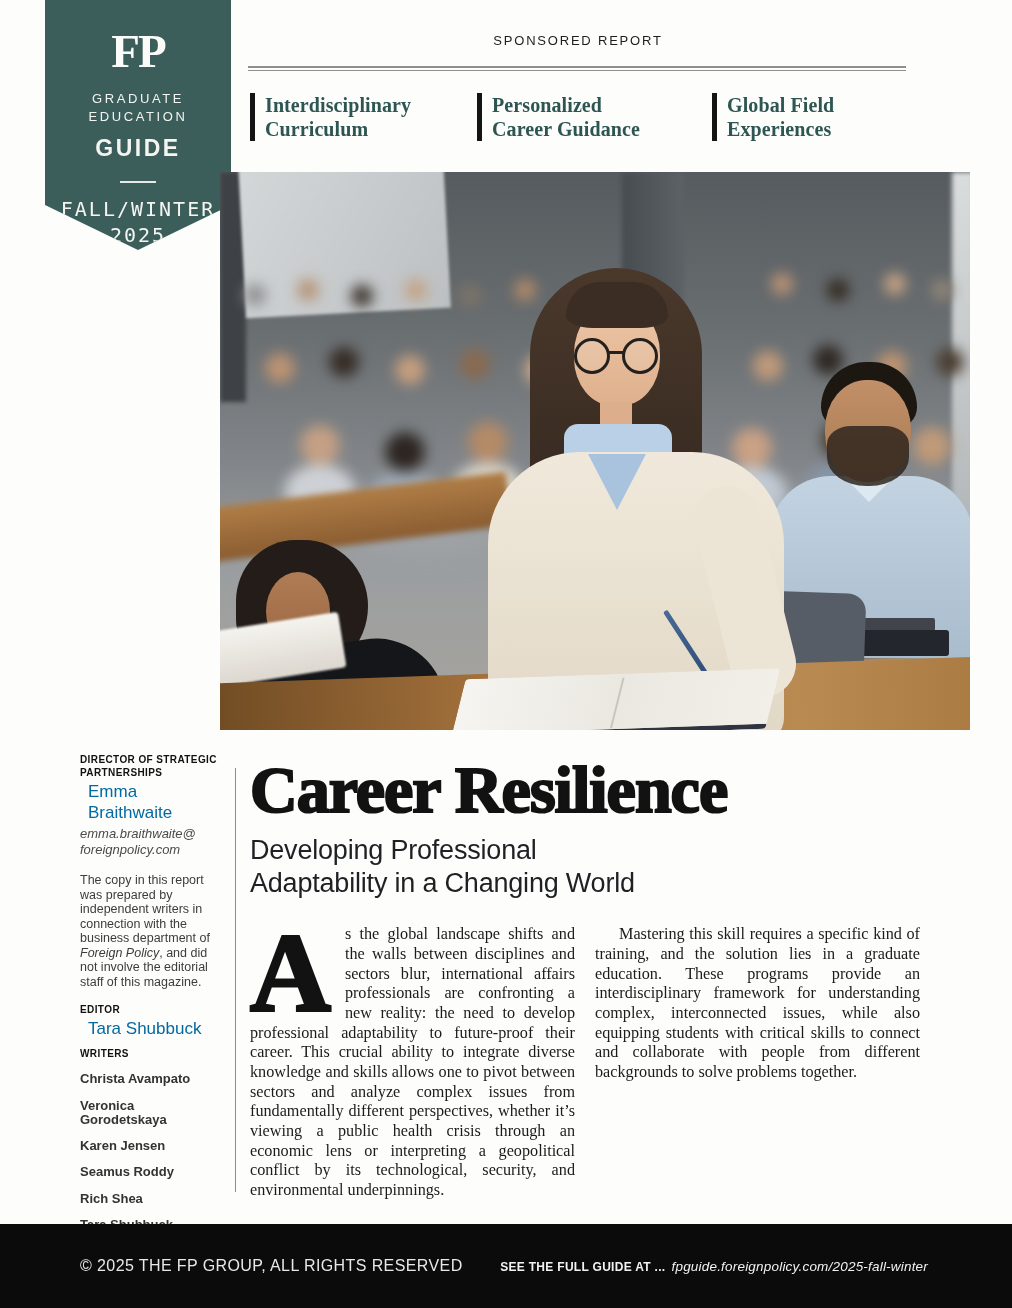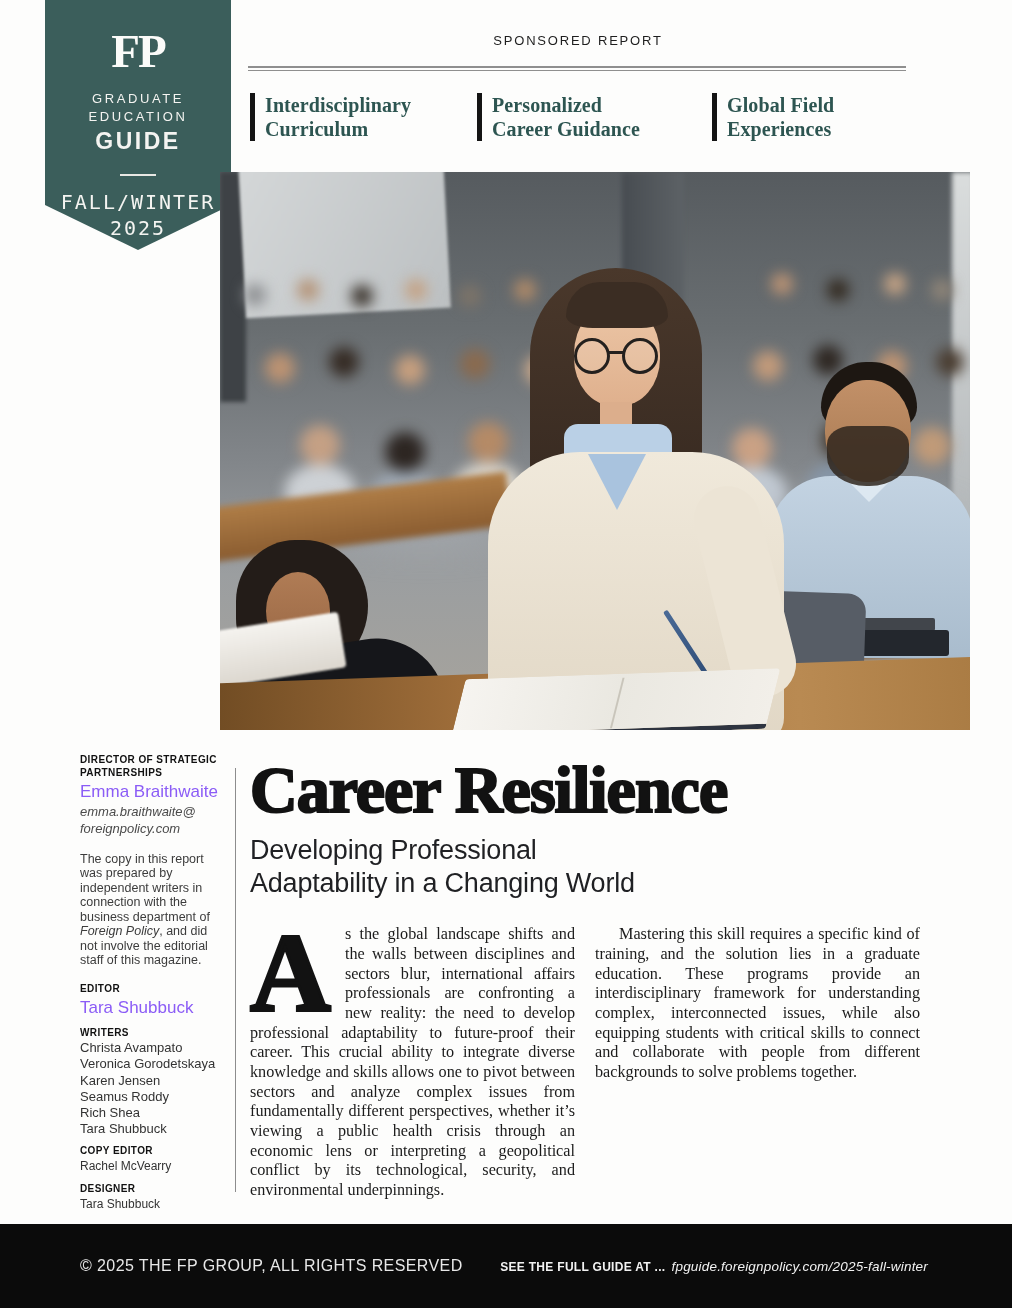--- a/index.html
+++ b/index.html
@@ -17,21 +17,21 @@
     background:#3b5e5b;
     clip-path:polygon(0 0, 100% 0, 100% 82%, 50% 100%, 0 82%);
     color:#f4f4f1; text-align:center; padding-top:28px;
   }
   .badge .fp-logo {
     font-family:"Liberation Serif", serif; font-weight:bold;
     font-size:47px; line-height:1; letter-spacing:-2px; color:#fbfbf9;
   }
   .badge .badge-line { font-size:13px; letter-spacing:2.6px; line-height:1.38; font-weight:400; }
   .badge .badge-lines { margin-top:15px; }
-  .badge .badge-guide { margin-top:2px; font-size:23px; font-weight:bold; letter-spacing:2.5px; }
+  .badge .badge-guide { margin-top:9px; font-size:23px; font-weight:bold; letter-spacing:2.5px; }
   .badge .badge-divider { width:36px; height:2px; background:#e8e8e4; margin:19px auto 0 auto; }
   .badge .badge-season {
     margin-top:13px; font-family:"DejaVu Sans Mono", monospace;
     font-size:20px; letter-spacing:2px; line-height:1.3;
   }
 
   
   .kicker {
     position:absolute; left:248px; top:33px; width:660px; text-align:center;
     font-size:13px; letter-spacing:1.8px; color:#1e1e1e;
@@ -139,26 +139,26 @@
 
   .ph-book-left { left:-12px; top:450px; width:135px; height:56px; background:linear-gradient(#f5f3ef,#dcd7cf); transform:rotate(-9deg); border-radius:4px; filter:blur(1px); }
   .ph-desk-front { left:-20px; top:498px; width:800px; height:95px; background:linear-gradient(90deg,#6e4a22,#a9753f 40%,#b98a52 75%,#a87a42); transform:rotate(-2deg); }
   .ph-notebook { left:238px; top:502px; width:315px; height:60px; background:linear-gradient(90deg,#f6f4f0,#eae8e1 50%,#f2efe9); transform:rotate(-2deg) skewX(-16deg); border-radius:4px; border-bottom:5px solid #2e3440; }
   .ph-notebook-crease { left:50%; top:4px; width:2px; height:50px; background:#c9c5bb; }
   .ph-chair { left:520px; top:420px; width:124px; height:140px; background:#575d66; border-radius:18px 18px 0 0; transform:rotate(2deg); }
 
   
   .sidebar { position:absolute; left:80px; top:753px; width:141px; color:#222; }
   .side-label { font-size:10px; font-weight:bold; letter-spacing:0.4px; line-height:1.3; color:#111; }
-  .side-name { font-size:17px; line-height:1.25; color:#8b5cf6; margin-top:2px; }
+  .side-name { font-size:17px; line-height:1.25; color:#0369a1; margin-top:2px;margin-left:8px; }
   .side-email { font-size:13px; font-style:italic; color:#4a4a4a; line-height:1.25; margin-top:2px; }
   .side-disclaimer { margin-top:15px; font-size:12.5px; line-height:1.16; color:#3c3c3c; }
   .side-section { margin-top:14px; }
   .side-list { font-size:13px; line-height:1.1; color:#333; }
-  .side-list div { margin-top:2px; }
+  .side-list div { margin-top:12px;font-weight:bold; }
   .side-name-sm { font-size:12px; line-height:1.2; color:#333; margin-top:2px; }
   .v-rule { position:absolute; left:235px; top:768px; width:1px; height:424px; background:#8d8d8d; }
 
   
   .article { position:absolute; left:250px; top:756px; width:670px; }
   .headline {
     font-family:"Liberation Serif", serif; font-weight:bold;
     font-size:66px; line-height:1.02; letter-spacing:-1px; color:#121212;
     -webkit-text-stroke:2.2px #121212;
   }

